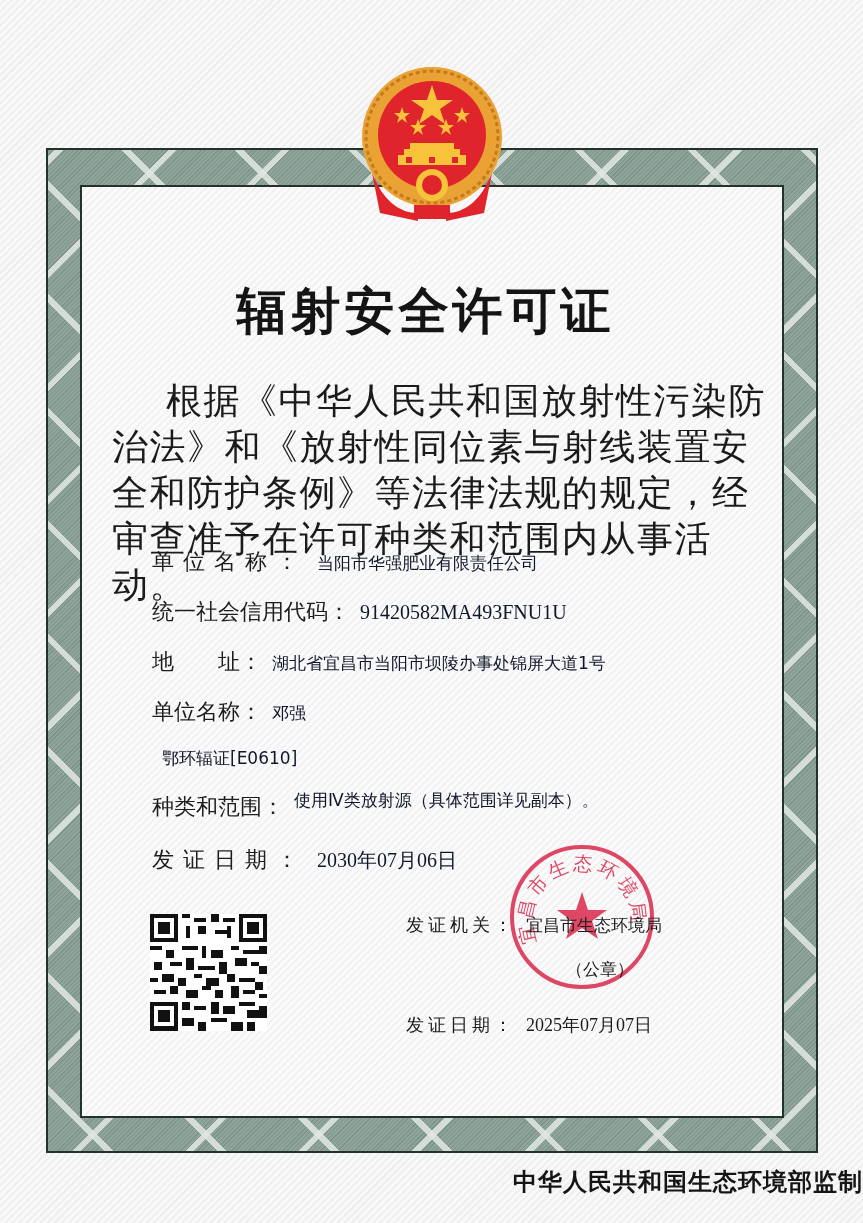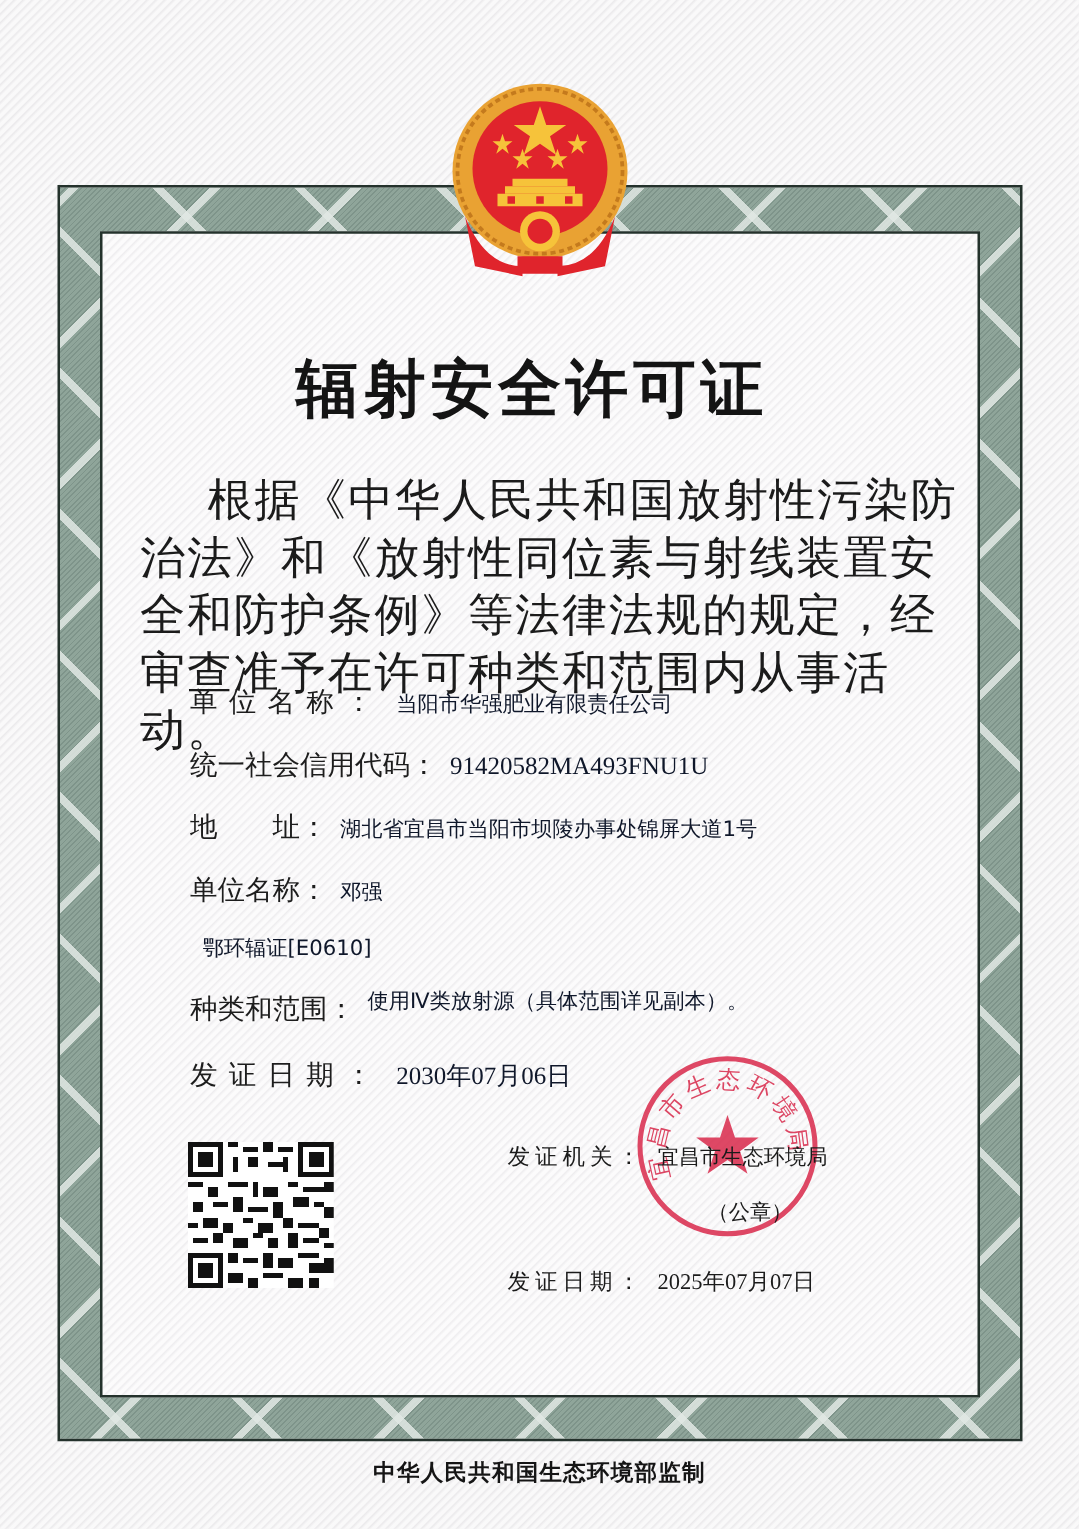--- a/index.html
+++ b/index.html
@@ -72,23 +72,23 @@
     position: absolute; left: 566px; top: 958px;
     font-family: "DejaVu Sans", "Liberation Sans", sans-serif; font-size: 17px;
   }
   .seal {
     position: absolute; left: 507px; top: 842px; width: 150px; height: 150px;
   }
   .qr {
     position: absolute; left: 150px; top: 912px; width: 117px; height: 120px;
   }
   .footer {
-    position: absolute; left: 0; right: 0; top: 1166px; text-align: center;
+    position: absolute; left: 0; right: 0; top: 1166px; text-align: right;
     font-family: "DejaVu Sans", "Liberation Sans", sans-serif;
-    font-size: 18px; font-weight: bold; letter-spacing: 1px; color: #151515;
+    font-size: 24px; font-weight: bold; letter-spacing: 1px; color: #151515;
   }
 </style>
 </head>
 <body>
 
 <div class="frame"></div>
 <div class="inner"></div>
 
 <svg class="emblem" viewBox="0 0 148 160">
   <circle cx="74" cy="74" r="70" fill="#e9a233"></circle>

